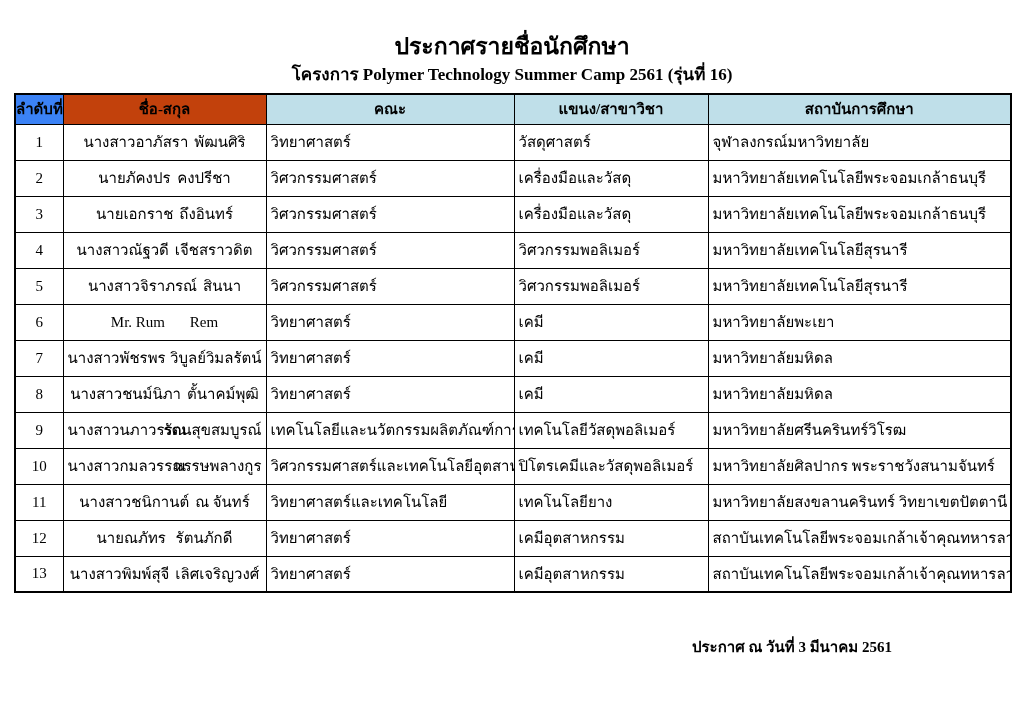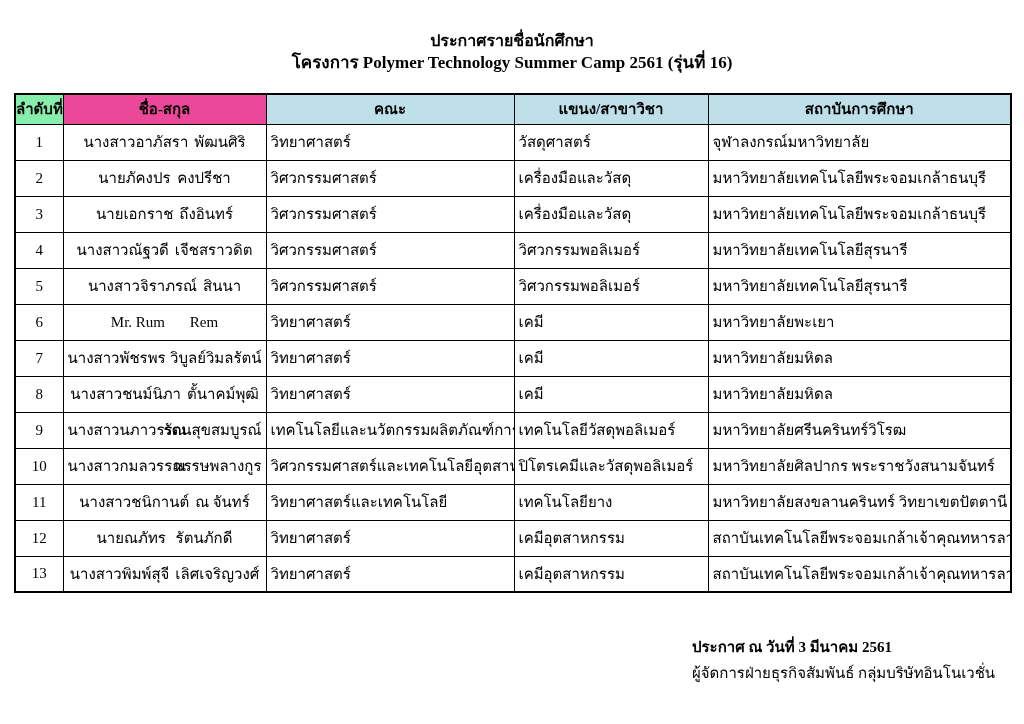--- a/index.html
+++ b/index.html
@@ -9,26 +9,26 @@
     font-family: "Liberation Serif", "DejaVu Serif", serif;
     color: #000000;
     position: relative;
   }
   .page { position: absolute; inset: 0; }
 
   .doc-title {
     position: absolute;
     top: 28px; left: 0; width: 100%;
     text-align: center;
-    font-size: 16px;
+    font-size: 23px;
     font-weight: bold;
   }
   .doc-subtitle {
     position: absolute;
-    top: 48px; left: 0; width: 100%;
+    top: 60px; left: 0; width: 100%;
     text-align: center;
     font-size: 17px;
     font-weight: bold;
   }
 
   table.student-table {
     position: absolute;
     top: 93px; left: 14px;
     width: 996px;
     border-collapse: collapse;
@@ -78,22 +78,22 @@
   <table class="student-table">
     <colgroup>
       <col style="width:48px">
       <col style="width:203px">
       <col style="width:248px">
       <col style="width:194px">
       <col style="width:303px">
     </colgroup>
     <thead>
       <tr>
-        <th style="background: #86efac; margin-top: 16px;">ลำดับที่</th>
-        <th style="background: #ec4899;">ชื่อ-สกุล</th>
+        <th style="background: #3b82f6; margin-top: 16px;">ลำดับที่</th>
+        <th style="background: #c2410c;">ชื่อ-สกุล</th>
         <th style="background: rgb(191, 223, 233);">คณะ</th>
         <th style="background: rgb(191, 223, 233);">แขนง/สาขาวิชา</th>
         <th style="background: rgb(191, 223, 233);">สถาบันการศึกษา</th>
       </tr>
     </thead>
     <tbody>
     <tr>
       <td class="col-no">1</td>
       <td>
         <span class="name-cell">
@@ -259,16 +259,15 @@
       </td>
       <td>วิทยาศาสตร์</td>
       <td>เคมีอุตสาหกรรม</td>
       <td>สถาบันเทคโนโลยีพระจอมเกล้าเจ้าคุณทหารลาดกระบัง</td>
     </tr>
   </tbody>
   </table>
 
   <div class="footer-block">
     <div class="sign-date">ประกาศ ณ วันที่ 3 มีนาคม 2561</div>
-    <div>ผู้จัดการฝ่ายธุรกิจสัมพันธ์ กลุ่มบริษัทอินโนเวชั่น</div>
   </div>
 
 </div>
 
 </body></html>

